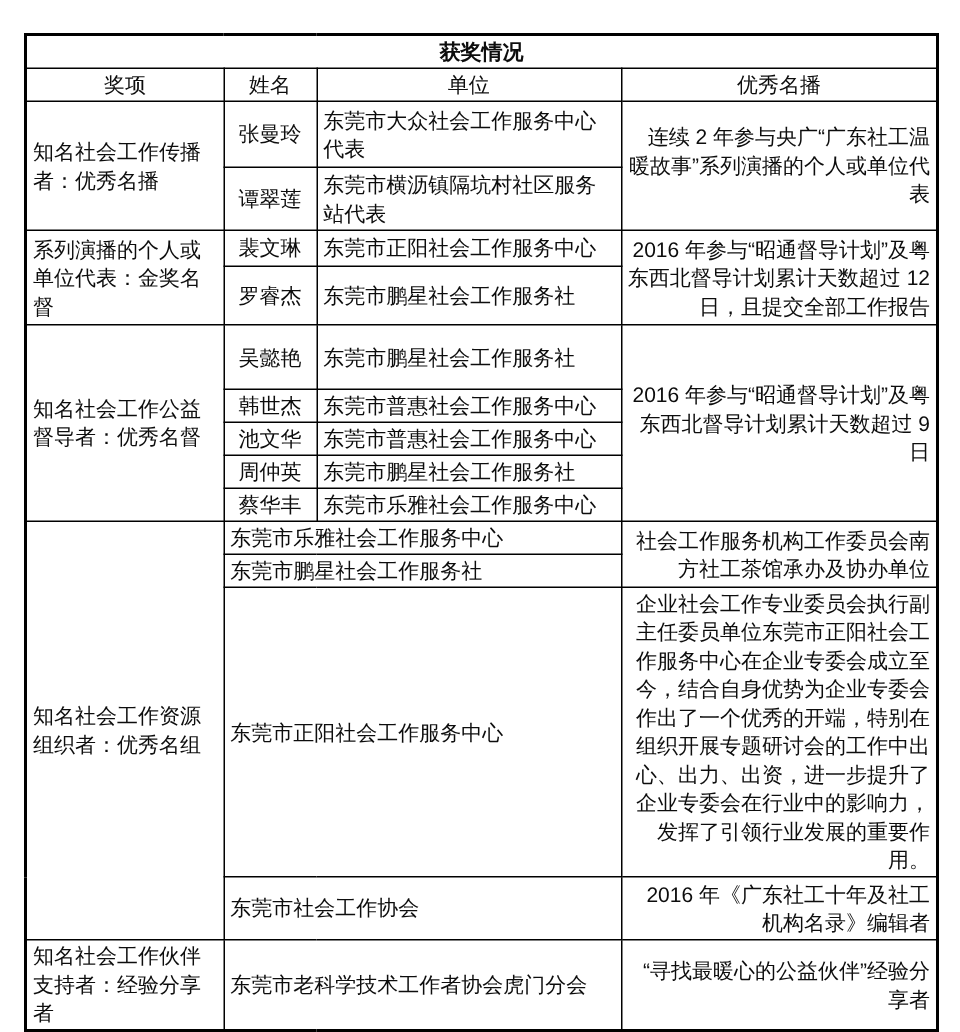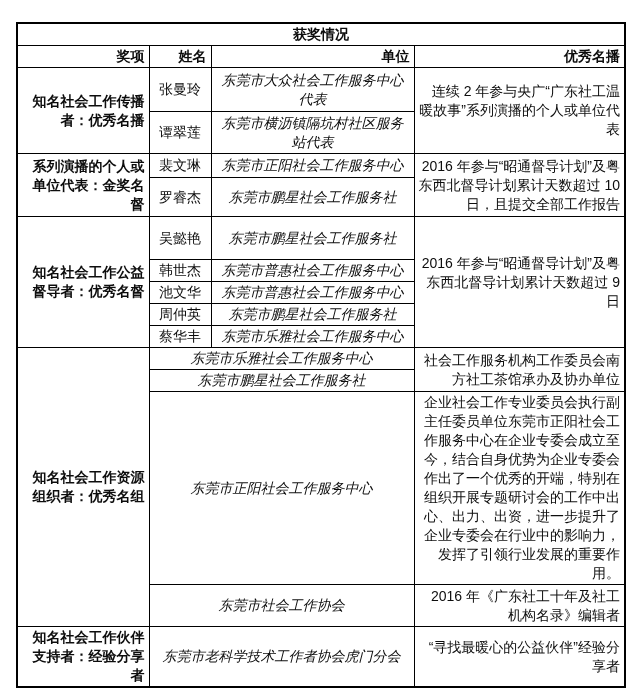--- a/index.html
+++ b/index.html
@@ -31,35 +31,34 @@
     vertical-align: middle;
     overflow: hidden;
     word-break: break-all;
   }
   td.title-cell {
     text-align: center;
     font-weight: bold;
     font-size: 15px;
   }
   td.header-cell {
-    text-align: right;
-    font-weight: bold;
+    text-align: center;
+    font-weight: normal;
   }
   td.c-award {
-    text-align: right;
-    font-weight: bold;
+    text-align: left;
+    font-weight: normal;
     padding: 1px 3px;
   }
   td.c-name {
     text-align: center;
   }
   td.c-unit {
-    text-align: center;
+    text-align: left;
     padding: 1px 10px;
-    font-style: italic;
   }
   td.c-basis {
     text-align: right;
     padding: 1px 4px;
   }
 </style>
 </head>
 <body>
 
 <table class="award-table">
@@ -90,21 +89,21 @@
   </tr>
   <tr style="height:42px">
     <td class="c-name">谭翠莲</td>
     <td class="c-unit">东莞市横沥镇隔坑村社区服务站代表</td>
   </tr>
 
   <tr style="height:24px">
     <td class="c-award" rowspan="2">系列演播的个人或单位代表：金奖名督</td>
     <td class="c-name">裴文琳</td>
     <td class="c-unit">东莞市正阳社会工作服务中心</td>
-    <td class="c-basis" rowspan="2">2016 年参与“昭通督导计划”及粤东西北督导计划累计天数超过 10 日，且提交全部工作报告</td>
+    <td class="c-basis" rowspan="2">2016 年参与“昭通督导计划”及粤东西北督导计划累计天数超过 12 日，且提交全部工作报告</td>
   </tr>
   <tr style="height:39px">
     <td class="c-name">罗睿杰</td>
     <td class="c-unit">东莞市鹏星社会工作服务社</td>
   </tr>
 
   <tr style="height:43px">
     <td class="c-award" rowspan="5">知名社会工作公益督导者：优秀名督</td>
     <td class="c-name">吴懿艳</td>
     <td class="c-unit">东莞市鹏星社会工作服务社</td>

